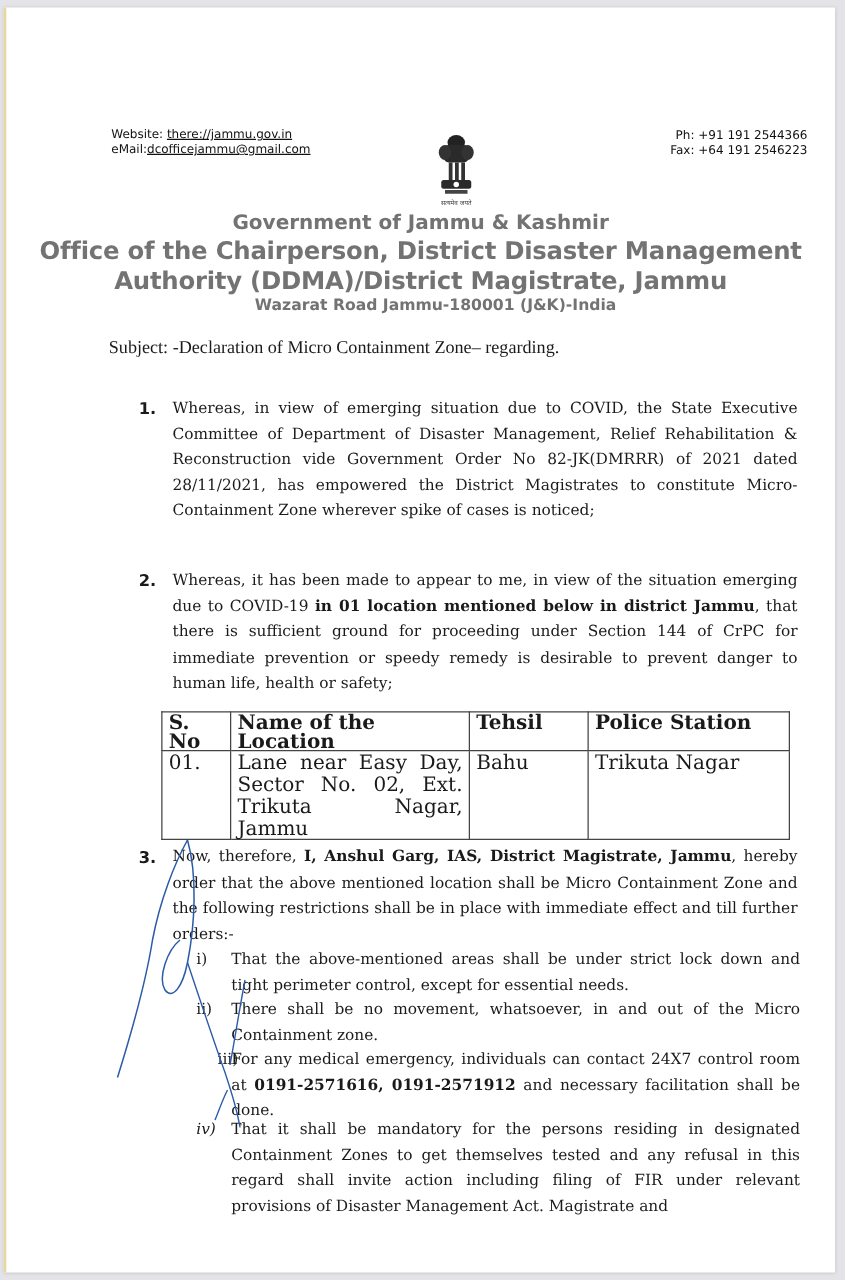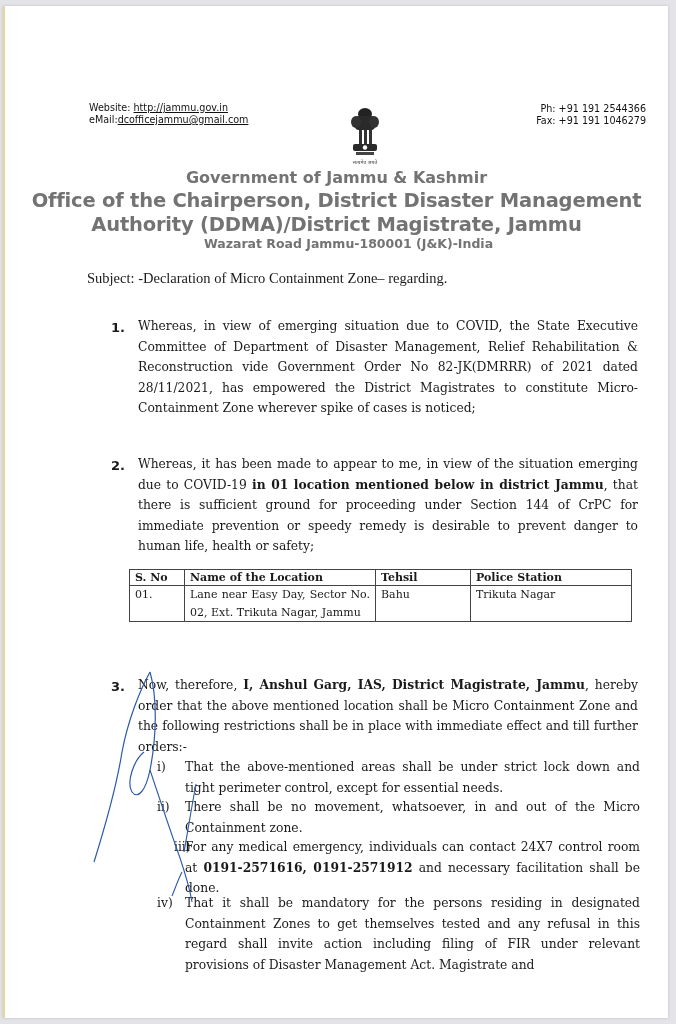--- a/index.html
+++ b/index.html
@@ -20,47 +20,47 @@
   .contact { font-family:"DejaVu Sans", sans-serif; font-size:9.6px; line-height:12px; color:#111; }
   .contact a { color:#111; text-decoration:underline; }
   .emblem { left:340px; top:98px; width:40px; height:64px; }
   .hdr { font-family:"DejaVu Sans", sans-serif; font-weight:bold; text-align:center; left:0; width:663px; color:#737373; }
   .subject { font-family:"Liberation Serif", serif; font-size:14.5px; left:82px; top:264px; }
   .para { font-family:"DejaVu Serif", serif; font-size:12.3px; line-height:20.5px; text-align:justify; }
   .para b { font-weight:bold; }
   .num { font-family:"DejaVu Sans", sans-serif; font-weight:bold; font-size:13px; }
   table.loc {
     position:absolute; left:124px; top:563px; width:503px;
-    border-collapse:collapse; font-family:"DejaVu Serif", serif; font-size:11px;
+    border-collapse:collapse; font-family:"DejaVu Serif", serif; font-size:16px;
   }
   table.loc th, table.loc td { border:1px solid #444; padding:0 5px; vertical-align:top; text-align:left; }
   table.loc th { font-weight:bold; line-height:15px; }
   table.loc td { line-height:17.5px; }
   .sub-item { font-family:"DejaVu Serif", serif; font-size:12.3px; line-height:20.5px; }
   .roman { position:absolute; left:152px; }
   .sub-text { position:absolute; left:180px; width:455px; text-align:justify; }
   .sig { position:absolute; left:0; top:0; width:676px; height:1024px; pointer-events:none; }
 </style>
 </head>
 <body>
 
 <div class="page">
 
   <div class="abs contact" style="left:84px; top:96px;">
     <div>
-      <span>Website: </span><a>http://jammu.gov.in</a>
+      <span>Website: </span><a>there://jammu.gov.in</a>
     </div>
     <div>
       <span>eMail:</span><a>dcofficejammu@gmail.com</a>
     </div>
   </div>
 
   <div class="abs contact" style="right:22px; top:97px; text-align:right;">
     <div>Ph: +91 191 2544366</div>
-    <div>Fax: +91 191 1046279</div>
+    <div>Fax: +64 191 2546223</div>
   </div>
 
   <div class="abs emblem">
     <svg width="40" height="64" viewBox="0 0 40 64">
       <ellipse cx="20" cy="10" rx="7" ry="6" fill="#222"></ellipse>
       <rect x="10" y="12" width="20" height="14" rx="4" fill="#2a2a2a"></rect>
       <ellipse cx="11" cy="18" rx="5" ry="6" fill="#333"></ellipse>
       <ellipse cx="29" cy="18" rx="5" ry="6" fill="#333"></ellipse>
       <rect x="14" y="26" width="3" height="14" fill="#333"></rect>
       <rect x="19" y="26" width="3" height="14" fill="#333"></rect>
@@ -113,21 +113,21 @@
   </div>
   <div class="sub-item">
     <span class="roman" style="top:791px;">ii)</span>
     <span class="sub-text" style="top:791px;">There shall be no movement, whatsoever, in and out of the Micro Containment zone.</span>
   </div>
   <div class="sub-item">
     <span class="roman" style="top:831px;margin-left:17px;">iii)</span>
     <span class="sub-text" style="top:831px;"><span>For any medical emergency, individuals can contact 24X7 control room at </span><b>0191-2571616, 0191-2571912</b><span> and necessary facilitation shall be done.</span></span>
   </div>
   <div class="sub-item">
-    <span class="roman" style="top:887px;">iv)</span>
+    <span class="roman" style="top:887px;font-style:italic;">iv)</span>
     <span class="sub-text" style="top:887px;">That it shall be mandatory for the persons residing in designated Containment Zones to get themselves tested and any refusal in this regard shall invite action including filing of FIR under relevant provisions of Disaster Management Act. Magistrate and</span>
   </div>
 </div>
 
 <svg class="sig" viewBox="0 0 676 1024">
   <path d="M150 672 C140 690, 128 720, 122 752 C116 790, 104 830, 94 862" stroke="#2a5aa8" stroke-width="1.2" fill="none"></path>
   <path d="M150 672 C158 700, 156 740, 150 770 C146 790, 138 800, 132 792 C126 782, 134 760, 144 752" stroke="#2a5aa8" stroke-width="1.2" fill="none"></path>
   <path d="M150 770 C160 800, 170 830, 180 858 C186 876, 190 890, 192 902" stroke="#2a5aa8" stroke-width="1.1" fill="none"></path>
   <path d="M196 784 C192 805, 188 830, 184 852" stroke="#2a5aa8" stroke-width="1.1" fill="none"></path>
   <path d="M182 872 C178 880, 176 886, 172 896" stroke="#2a5aa8" stroke-width="1.1" fill="none"></path>

